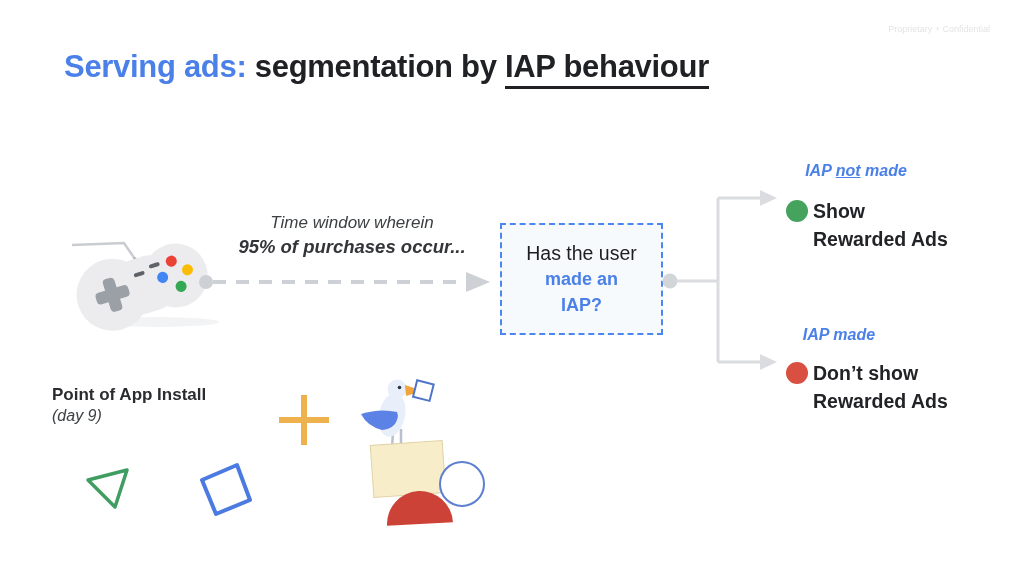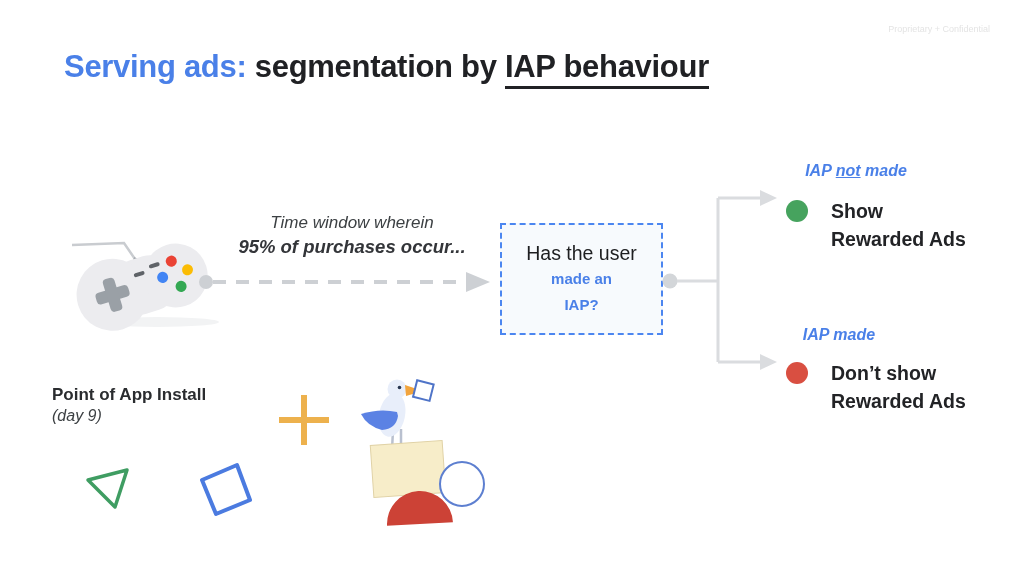--- a/index.html
+++ b/index.html
@@ -24,29 +24,29 @@
                   font-style:italic;color:var(--text-gray);}
   .window-l1{font-size:17px;}
   .window-l2{font-size:18.5px;font-weight:700;margin-top:3px;color:#333539;}
 
   
   .decision-box{position:absolute;left:500px;top:223px;width:163px;height:112px;
     box-sizing:border-box;border:2px dashed var(--box-border);background:var(--box-bg);
     display:flex;flex-direction:column;align-items:center;justify-content:center;
     text-align:right;line-height:26px;}
   .q-dark{font-size:19.5px;font-weight:500;color:#1d1e20;}
-  .q-blue{font-size:15px;font-weight:700;color:var(--accent-blue);}
+  .q-blue{font-size:18px;font-weight:700;color:var(--accent-blue);}
 
   
   .branch-label{position:absolute;font-size:16px;font-weight:700;font-style:italic;
                 color:var(--accent-blue);text-align:center;}
   .label-top{left:795px;top:162px;width:122px;}
   .label-bottom{left:778px;top:326px;width:122px;}
   .u{text-decoration:underline;}
-  .branch-row{position:absolute;display:flex;gap:23px;}
+  .branch-row{position:absolute;display:flex;gap:5px;}
   .row-top{left:786px;top:197px;}
   .row-bottom{left:786px;top:359px;justify-content:space-between;}
   .dot{width:22px;height:22px;border-radius:50%;margin-top:3px;flex:none;}
   .dot-green{background:var(--green-dot);}
   .dot-red{background:var(--red-dot);}
   .action{font-size:19.5px;font-weight:700;color:#222326;line-height:28px;}
 
   .abs{position:absolute;}
 </style>
 </head>

